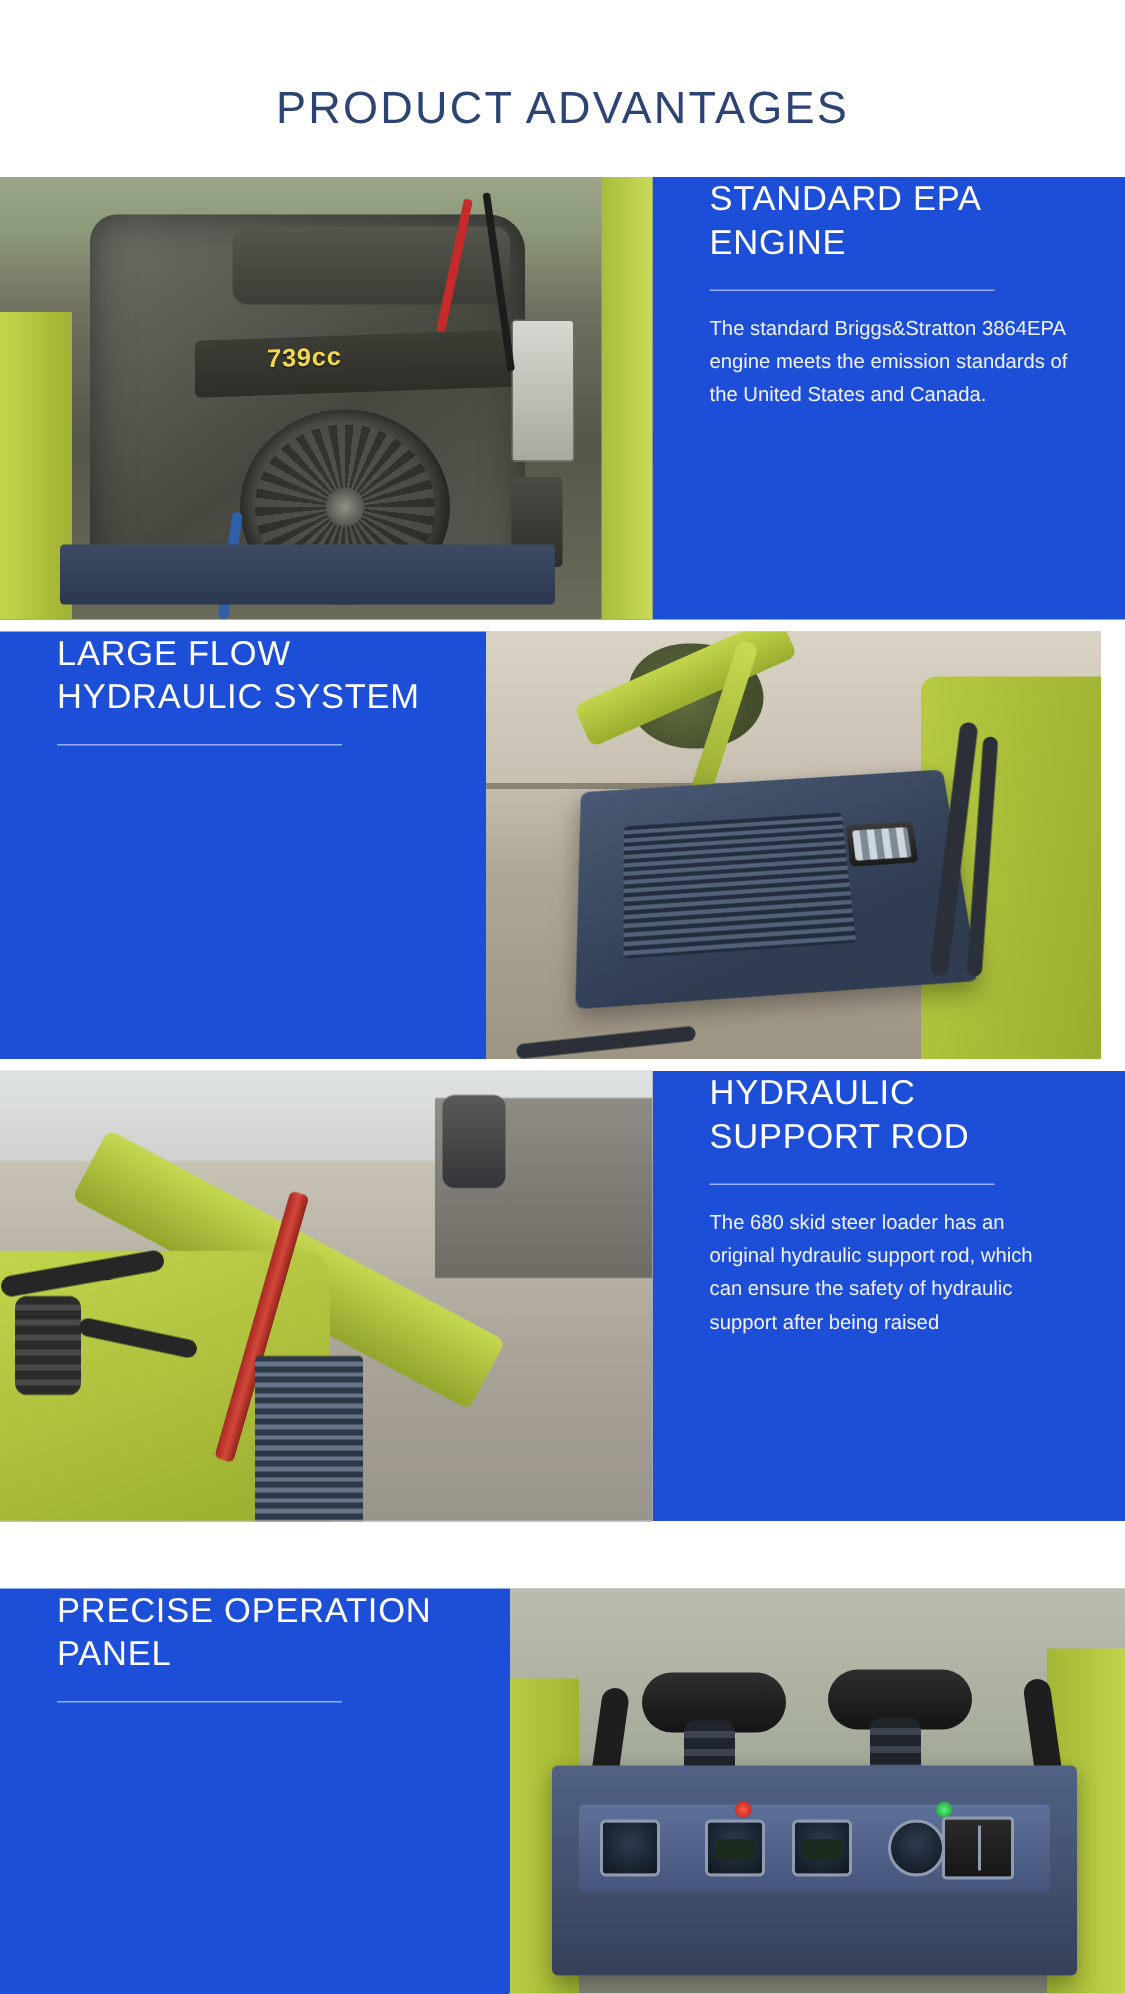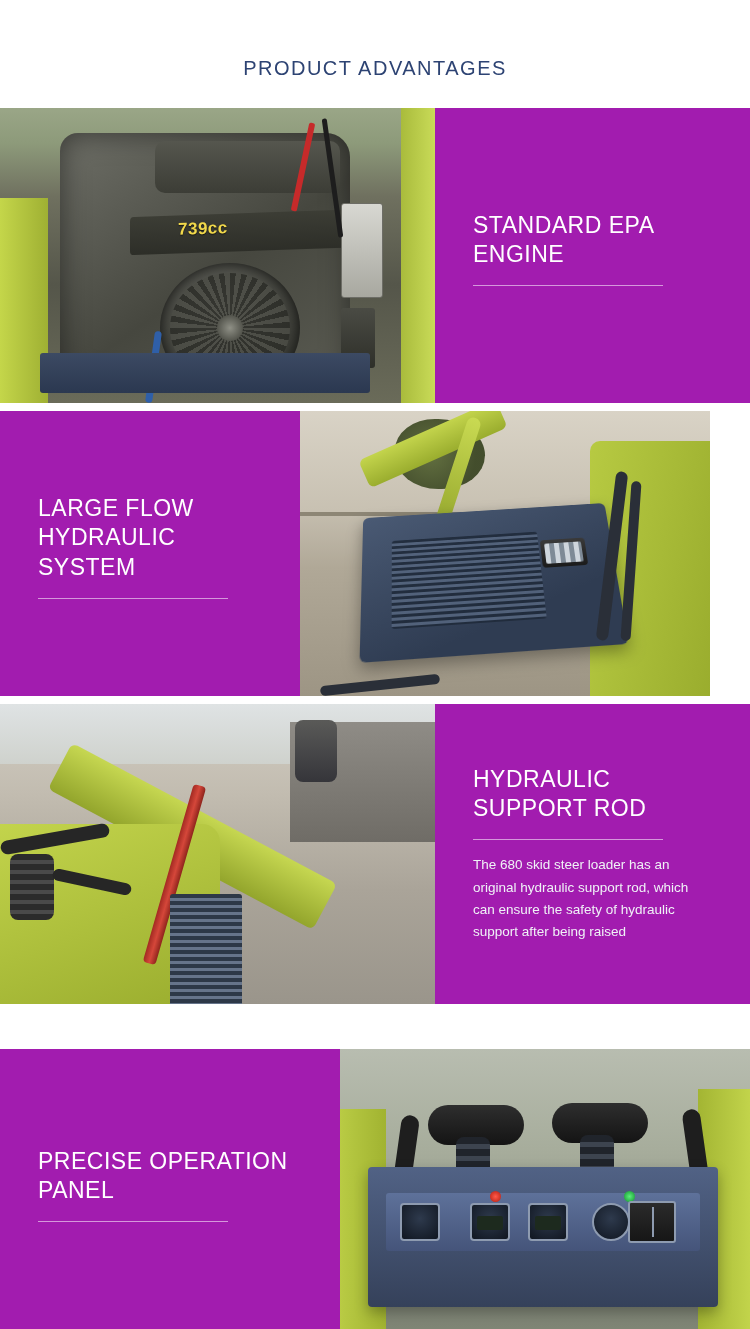--- a/index.html
+++ b/index.html
@@ -12,43 +12,43 @@
   .page {
     position: relative;
     width: 750px;
     height: 1329px;
     background: #ffffff;
     overflow: hidden;
   }
   .page-title {
     text-align: center;
     color: #2d4373;
-    font-size: 20px;
+    font-size: 30px;
     letter-spacing: 1.5px;
     font-weight: 400;
     padding-top: 58px;
     padding-bottom: 0;
     line-height: 1;
   }
 
   .row {
     display: flex;
     width: 750px;
     margin-top: 8px;
   }
   .row.first { margin-top: 30px; }
 
   .cell-img { position: relative; overflow: hidden; }
   .cell-text {
-    background: #a21caf;
+    background: #1d4ed8;
     color: #ffffff;
     padding: 0 38px;
     display: flex;
     flex-direction: column;
-    justify-content: center;
+    justify-content: flex-start;
   }
   .cell-text h2 {
     font-size: 23px;
     font-weight: 400;
     line-height: 1.28;
     letter-spacing: 0.5px;
   }
   .cell-text .rule {
     width: 190px;
     height: 1px;
@@ -139,21 +139,21 @@
     background: linear-gradient(180deg,#4a4b44,#2e2f29);
     border-radius: 3px;
   }
   .blue-tube {
     position: absolute; left: 150px; bottom: 0; width: 7px; height: 72px;
     background: #2f5fa8; border-radius: 4px; transform: rotate(8deg);
   }
 
   
   .r2 { height: 285px; }
-  .r2 .cell-text { width: 300px; height: 285px; }
+  .r2 .cell-text { width: 324px; height: 285px; }
   .r2 .cell-img { width: 410px; height: 285px; background: #b9b2a4; }
 
   .yard-bg {
     position: absolute; inset: 0;
     background: linear-gradient(180deg,#cfc9bb 0%, #c6bfb0 34%, #b0a897 55%, #9d9584 100%);
   }
   .yard-wall {
     position: absolute; left: 0; top: 0; width: 100%; height: 105px;
     background: linear-gradient(180deg,#d9d3c6,#c7c0b1);
   }
@@ -350,20 +350,21 @@
       <div class="ctrl-box"></div>
       <div class="ctrl-box2"></div>
       <div class="wire" style="left:300px;top:14px;width:6px;height:90px;transform:rotate(12deg);"></div>
       <div class="wire b" style="left:330px;top:10px;width:5px;height:120px;transform:rotate(-8deg);"></div>
       <div class="blue-tube"></div>
       <div class="engine-base"></div>
     </div>
     <div class="cell-text">
       <h2>STANDARD EPA ENGINE</h2>
       <div class="rule"></div>
+      <p>The standard Briggs&amp;Stratton 3864EPA engine meets the emission standards of the United States and Canada.</p>
     </div>
   </div>
 
   <div class="row r2">
     <div class="cell-text">
       <h2>LARGE FLOW HYDRAULIC SYSTEM</h2>
       <div class="rule"></div>
     </div>
     <div class="cell-img">
       <div class="yard-bg"></div>

